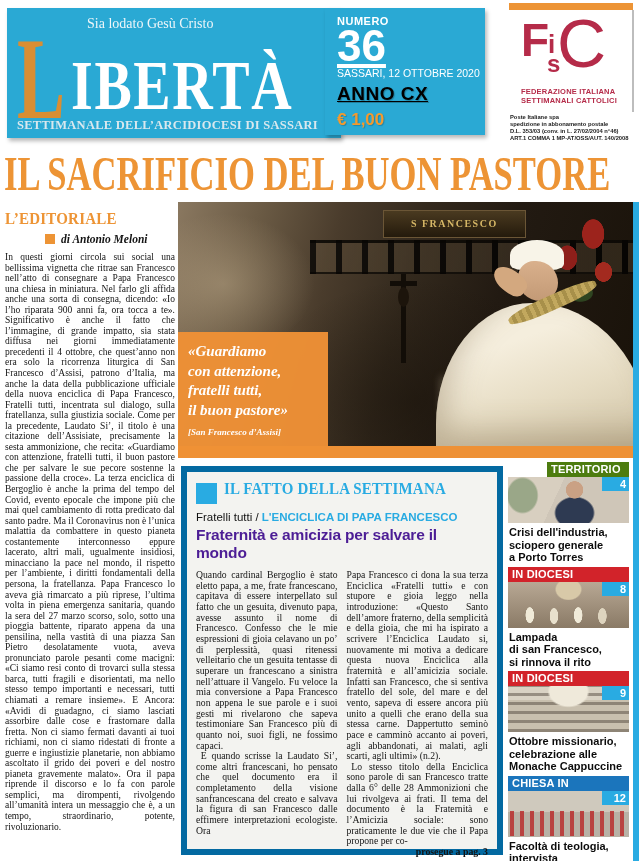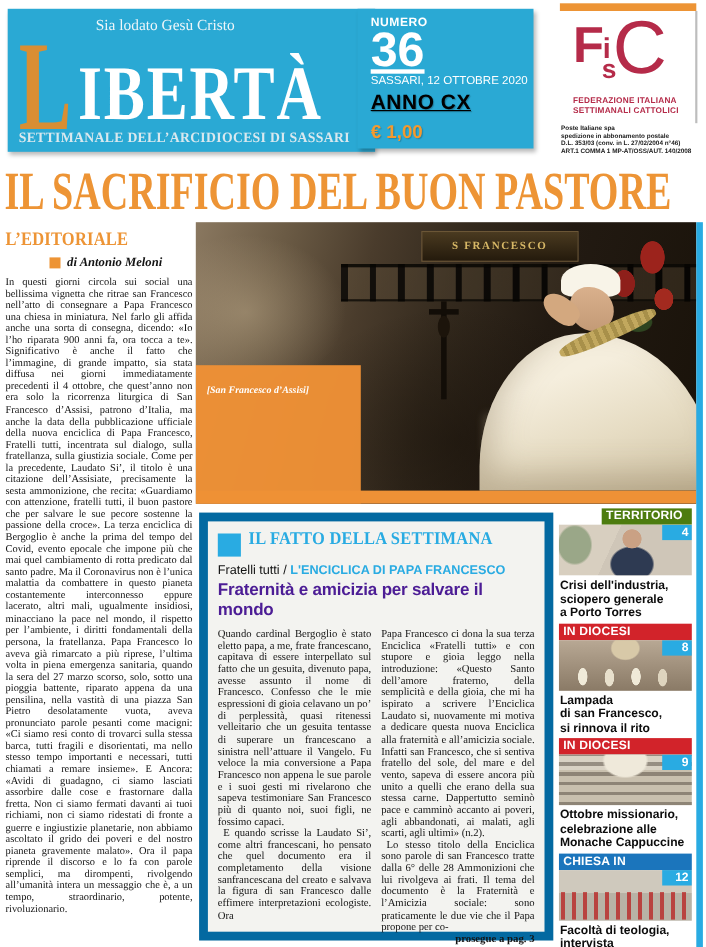--- a/index.html
+++ b/index.html
@@ -97,21 +97,21 @@
   .ph-quote{position:absolute;left:0;top:130px;bottom:0;width:150px;background:rgba(238,145,54,.97);
             box-sizing:border-box;padding:10px 8px 0 10px;}
   .quote-text{color:#fff;font-weight:bold;font-style:italic;font-size:15px;line-height:19.5px;}
   .quote-attr{margin-top:7px;color:#fff;font-weight:bold;font-style:italic;font-size:9px;}
   .ph-bottombar{position:absolute;left:0;right:0;bottom:0;height:12px;background:#ee9136;}
 
   .right-strip{position:absolute;left:633px;top:202px;width:6px;height:659px;background:#29abe2;}
 
   
   .fatto{position:absolute;left:181px;top:466px;width:322px;height:389px;background:#f3f3f0;
-         border:8px solid #0369a1;box-sizing:border-box;padding:8px 9px 6px 9px;}
+         border:6px solid #0369a1;box-sizing:border-box;padding:8px 9px 6px 9px;}
   .fatto-head{display:flex;gap:7px;}
   .fatto-square{width:21px;height:21px;background:#29abe2;margin-top:3px;flex:none;}
   .fatto-label{color:#29abe2;font-weight:bold;font-size:15px;letter-spacing:.2px;
                transform:scaleY(1.08);transform-origin:left top;}
   .fatto-byline{font-size:9.5px;font-weight:bold;font-style:italic;margin-top:2px;}
   .fatto-kicker{margin-top:7px;font-family:"Liberation Sans",sans-serif;font-size:11.5px;color:#111;}
   .kicker-blue{color:#29abe2;font-weight:bold;}
   .fatto-title{margin-top:3px;font-family:"Liberation Sans",sans-serif;font-weight:bold;
                font-size:15.5px;letter-spacing:-.2px;color:#4c1d95;}
   .fatto-cols{display:flex;gap:9px;margin-top:8px;}
@@ -208,20 +208,24 @@
     <div class="ph-flowers"></div>
     <div class="pope">
       <div class="pope-robe"></div>
       <div class="pope-zucchetto"></div>
       <div class="pope-face"></div>
       <div class="pope-hand"></div>
       <div class="pope-collar"></div>
     </div>
     <div class="ph-bottombar"></div>
     <div class="ph-quote">
+      <div class="quote-text preline">«Guardiamo
+con attenzione,
+fratelli tutti,
+il buon pastore»</div>
       <div class="quote-attr">[San Francesco d’Assisi]</div>
     </div>
   </div>
 
   <div class="right-strip"></div>
 
   <div class="fatto">
     <div class="fatto-head">
       <div class="fatto-square"></div>
       <div>

